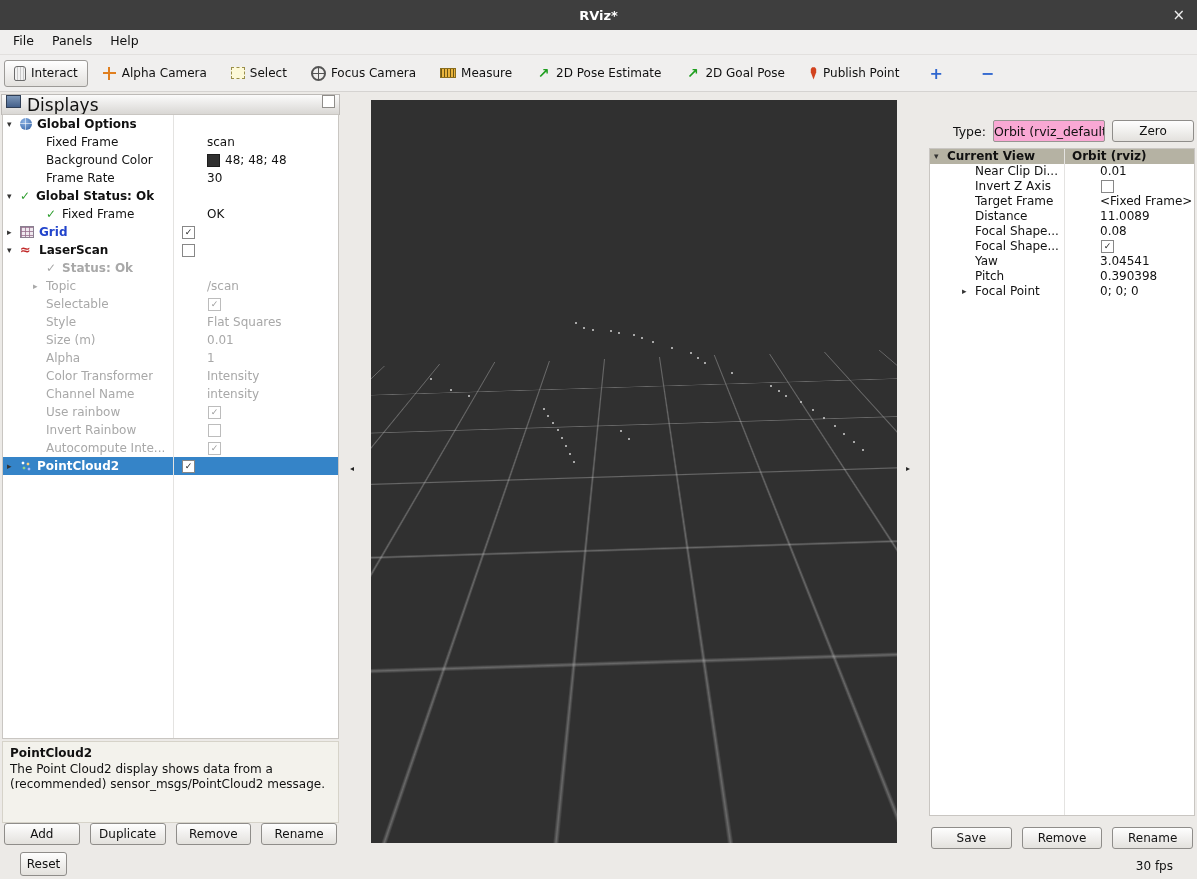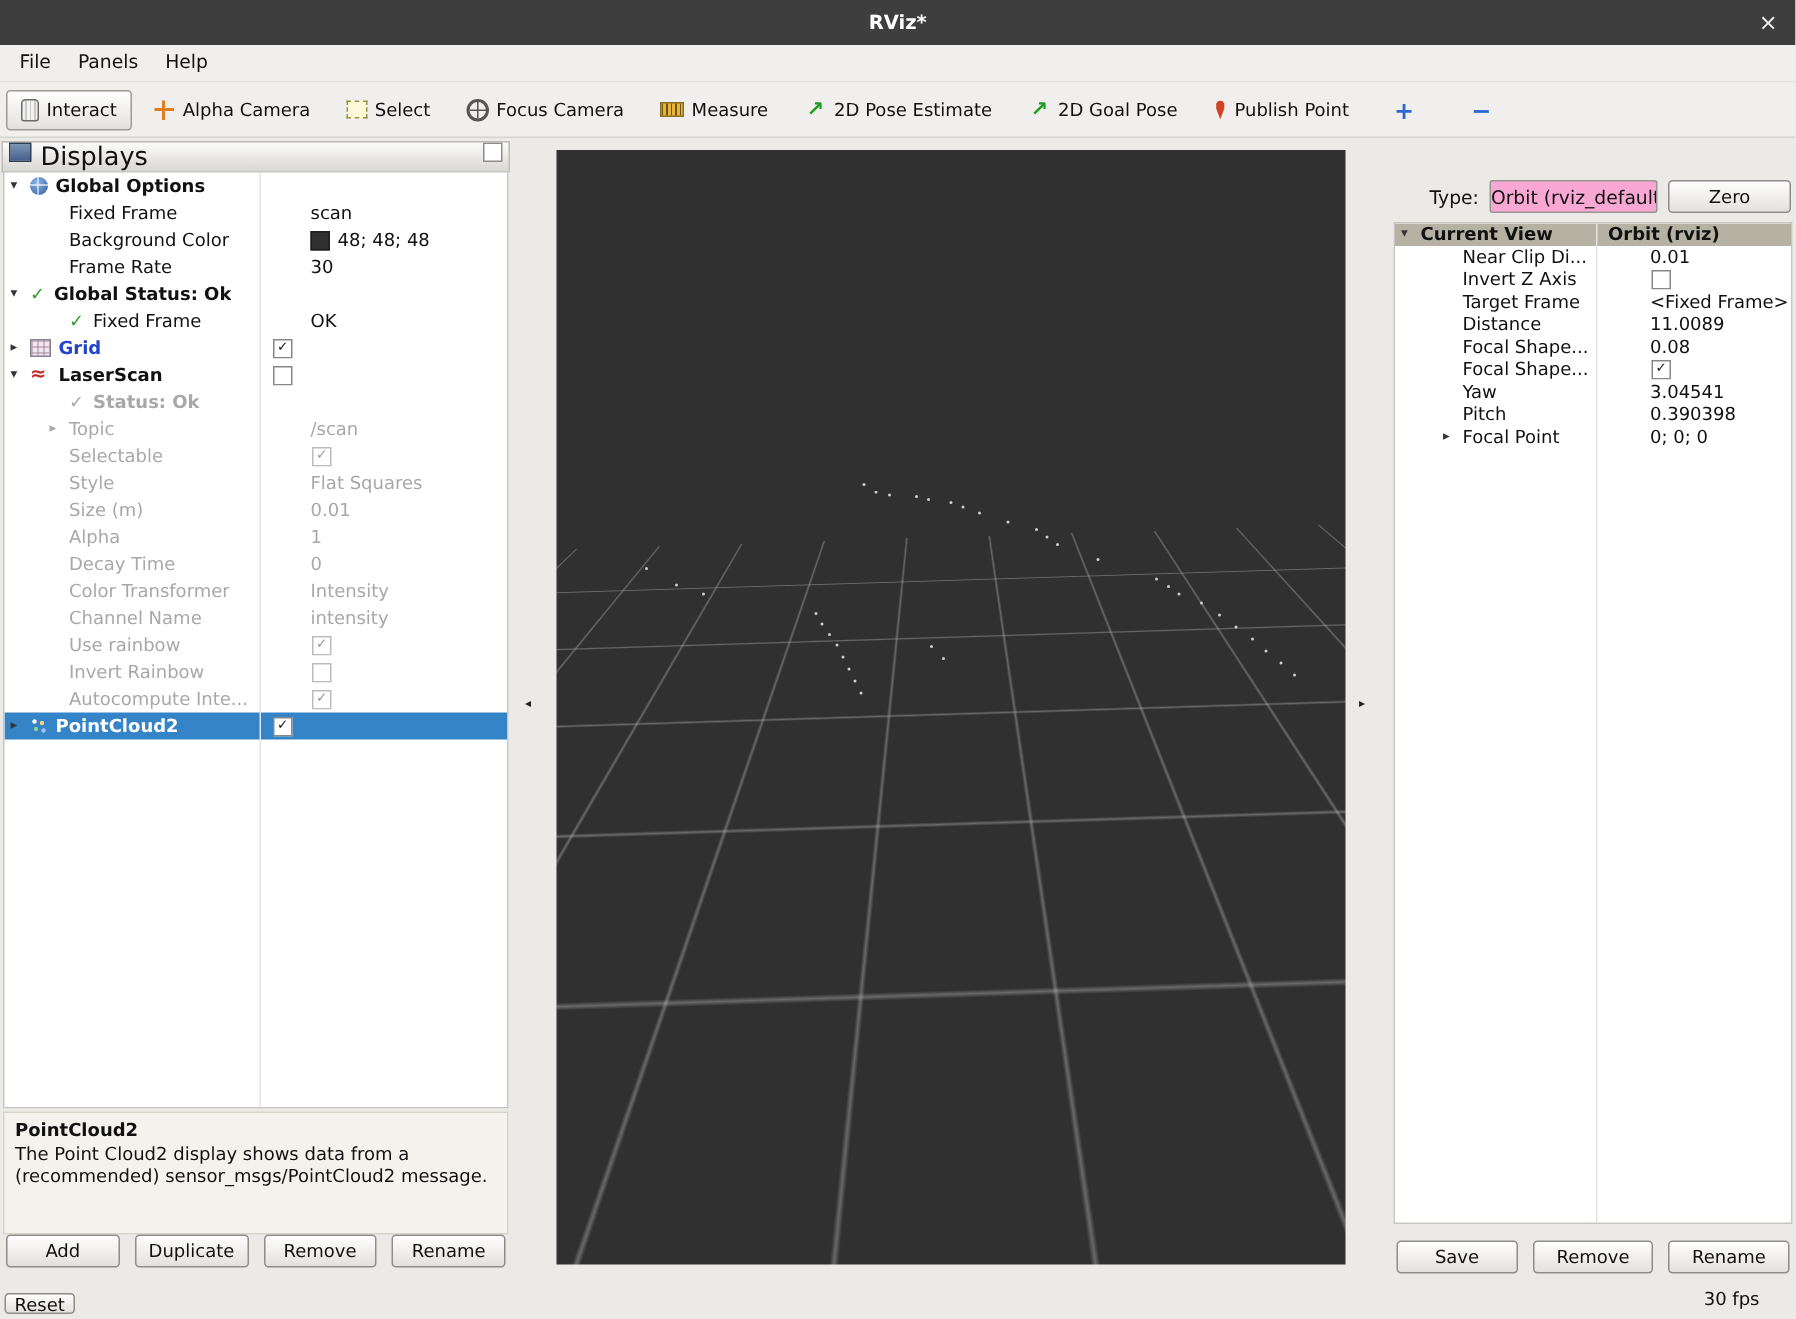--- a/index.html
+++ b/index.html
@@ -99,21 +99,21 @@
   .viewport{position:absolute;left:371px;top:100px;width:526px;height:743px;background:#303030;overflow:hidden}
   .grid-plane{position:absolute;left:50%;top:258px;width:1600px;height:440px;margin-left:-800px;
      background-image:repeating-linear-gradient(0deg,rgba(195,195,195,.38) 0 1px,transparent 1px 55px),
                       repeating-linear-gradient(90deg,rgba(195,195,195,.38) 0 1px,transparent 1px 55px);
      transform-origin:50% 0;transform:perspective(420px) rotateZ(-1.8deg) rotateX(62deg)}
   .pt{position:absolute;width:2px;height:2px;background:#cfcfcf;border-radius:50%}
   .collapse-arrow{position:absolute;top:464px;font-size:8px;color:#222;line-height:10px}
   .arrow-left{left:350px}.arrow-right{left:906px}
 
   .statusbar{position:absolute;left:0;right:0;bottom:0;height:27px;background:#eceae7}
-  .reset{position:absolute;left:3px;bottom:3px;width:47px;height:14px;flex:none}
+  .reset{position:absolute;left:20px;bottom:3px;width:47px;height:24px;flex:none}
   .fps{position:absolute;right:24px;bottom:6px;font-size:12px;color:#111}
 </style>
 </head>
 <body>
 
 <div class="titlebar">
   <span>RViz*</span>
   <span class="close">×</span>
 </div>
 
@@ -286,29 +286,20 @@
           <span class="vtext">0.01</span>
         </div>
       </div>
       <div class="tree-row disabled">
         <div class="cell name ind1">
           <span class="expander"></span>
           <span class="lbl">Alpha</span>
         </div>
         <div class="cell val">
           <span class="vtext">1</span>
-        </div>
-      </div>
-      <div class="tree-row disabled">
-        <div class="cell name ind1">
-          <span class="expander"></span>
-          <span class="lbl">Decay Time</span>
-        </div>
-        <div class="cell val">
-          <span class="vtext">0</span>
         </div>
       </div>
       <div class="tree-row disabled">
         <div class="cell name ind1">
           <span class="expander"></span>
           <span class="lbl">Color Transformer</span>
         </div>
         <div class="cell val">
           <span class="vtext">Intensity</span>
         </div>

